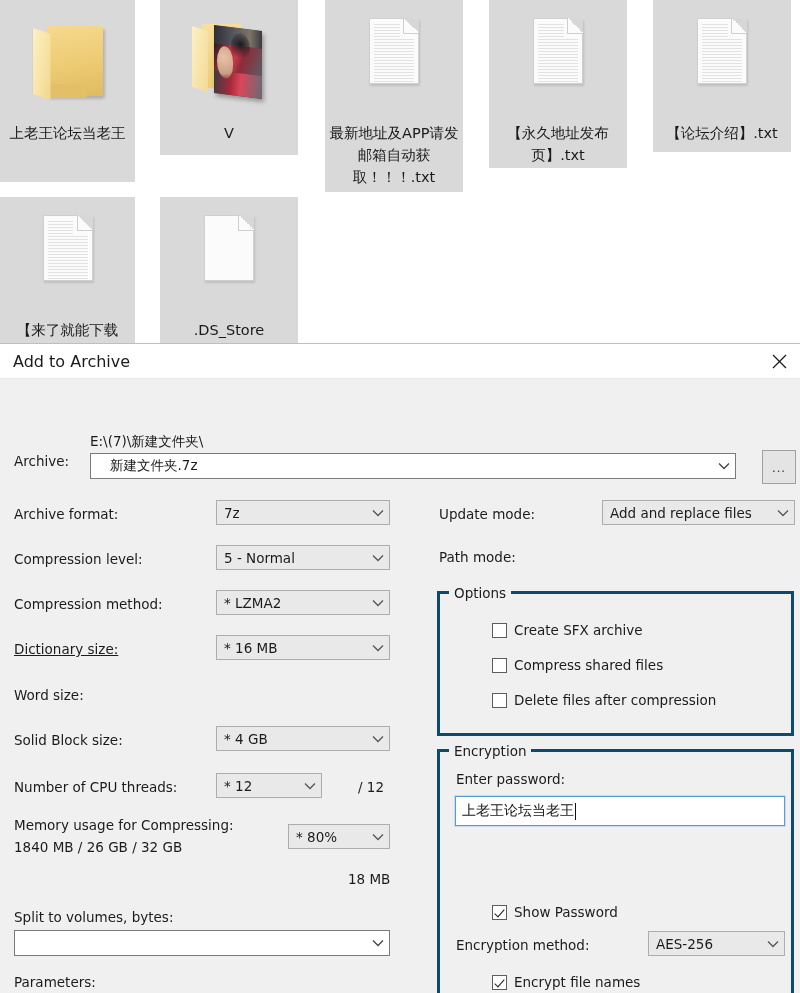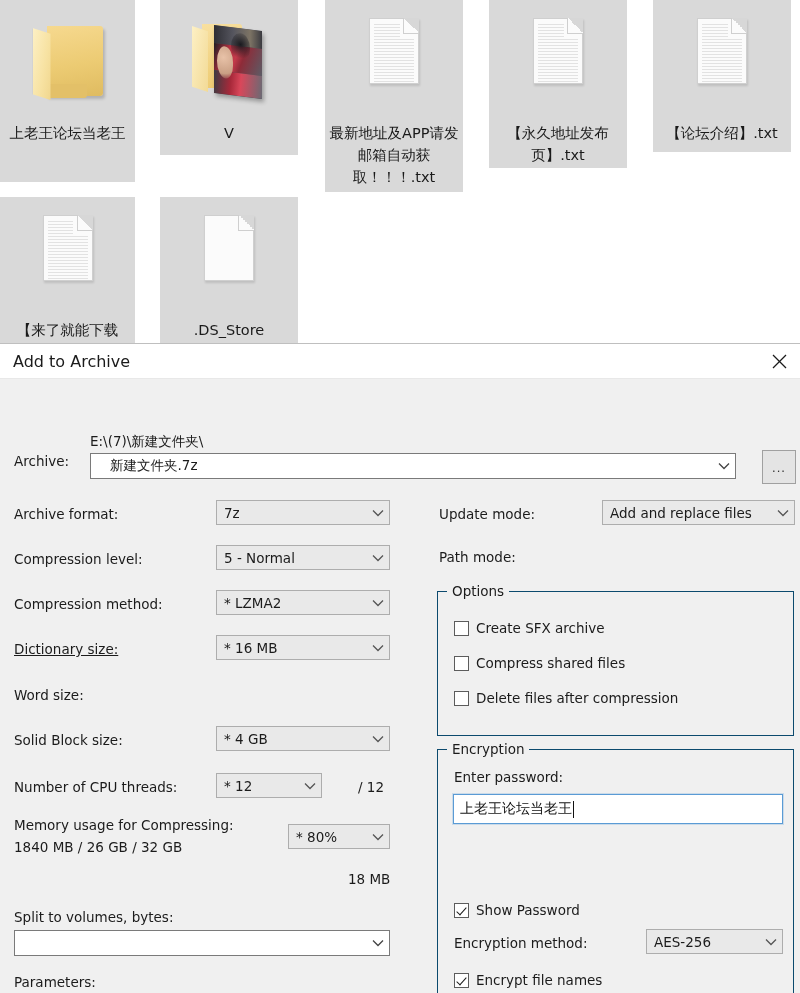--- a/index.html
+++ b/index.html
@@ -216,37 +216,38 @@
     border: 1px solid #a0a0a0;
     display: flex; align-items: center; justify-content: center;
     font-size: 13px; color: #333;
     cursor: pointer;
     letter-spacing: 1px;
   }
 
   
   .group {
     position: absolute;
-    border: 1px solid #0c4a6e;
+    border: 3px solid #0c4a6e;
   }
   .group > .gtitle {
     position: absolute;
     top: -9px; left: 9px;
     background: #f0f0f0;
     padding: 0 5px;
     font-size: 13.5px;
     color: #1b1b1b;
     font-family: "DejaVu Sans", "Liberation Sans", sans-serif;
   }
 
   .chk-row {
     position: absolute;
     display: flex;
     align-items: flex-end;
     cursor: pointer;
+    margin-left: 36px;
   }
   .chk {
     width: 15px; height: 15px;
     border: 1px solid #5c5c5c;
     background: #ffffff;
     flex: none;
     position: relative;
     margin-right: 7px;
   }
   .chk.on::after {

